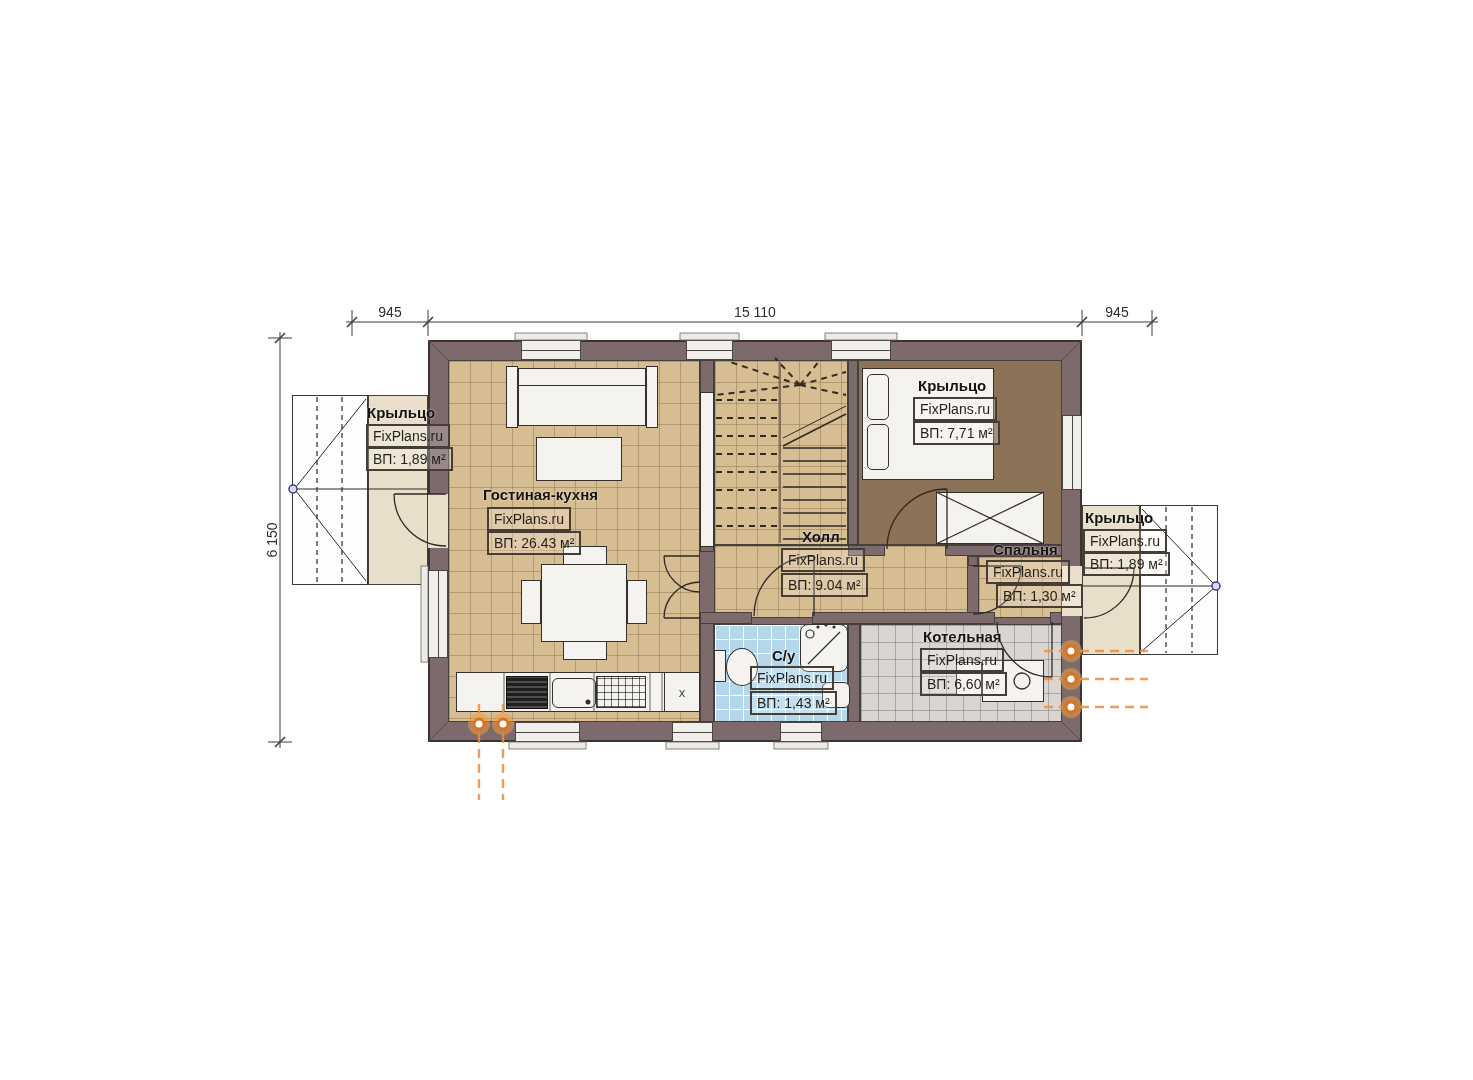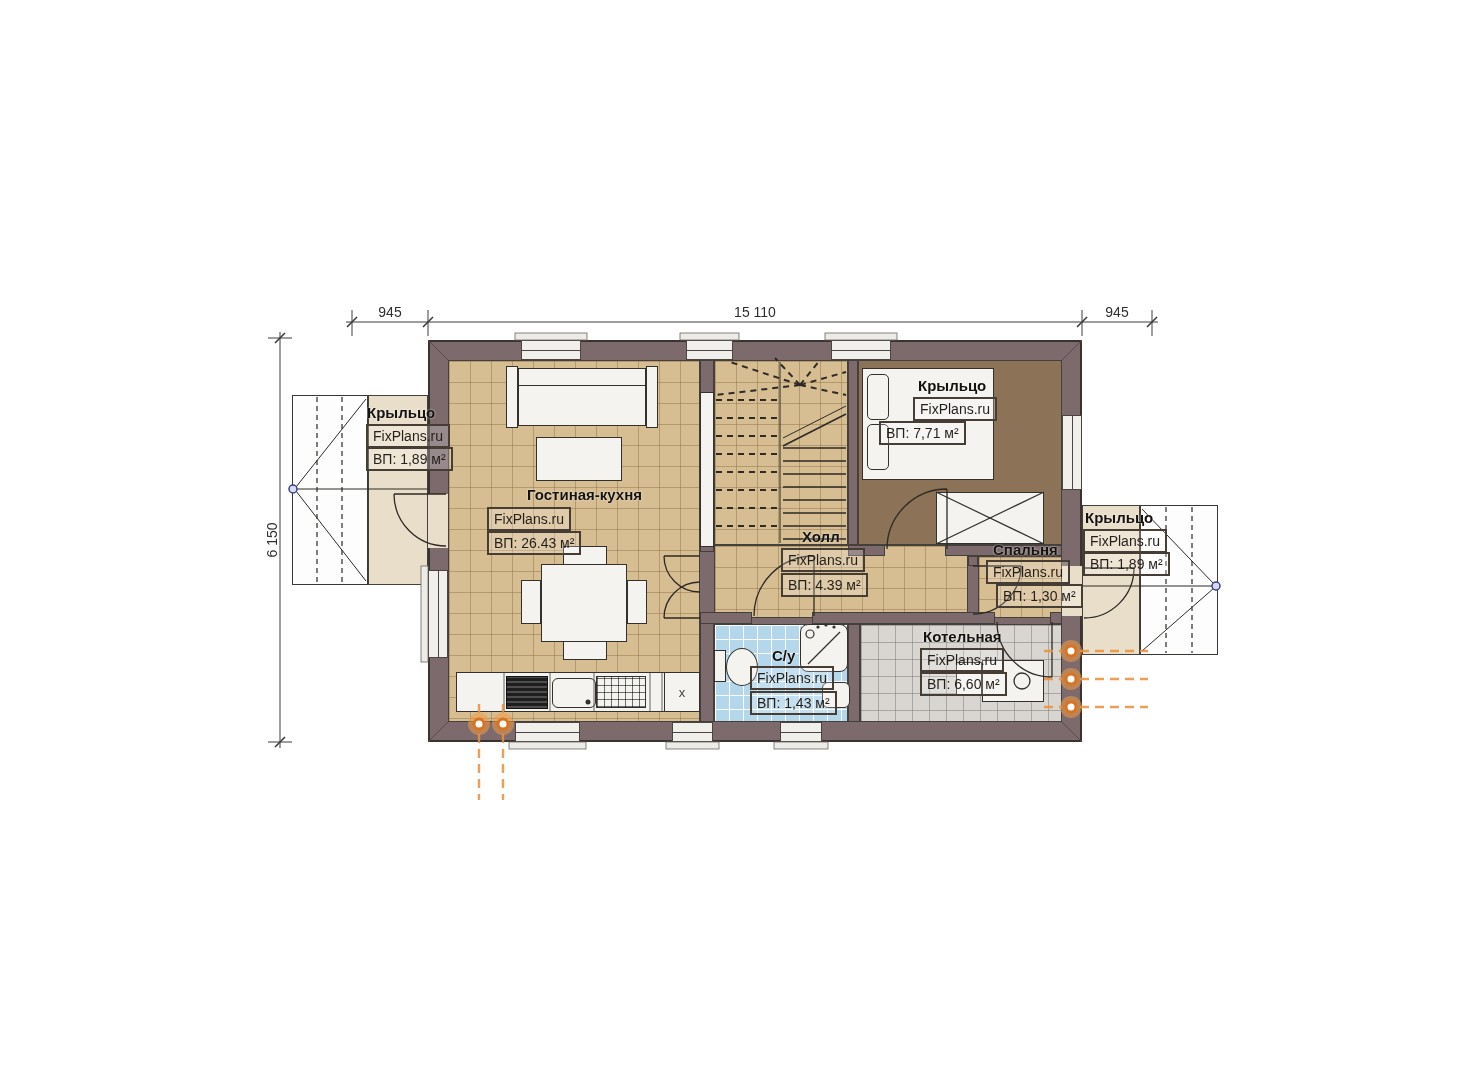--- a/index.html
+++ b/index.html
@@ -282,31 +282,31 @@
 
   <div class="dim" style="left:390px;top:304px;transform:translateX(-50%);">945</div>
   <div class="dim" style="left:755px;top:304px;transform:translateX(-50%);">15 110</div>
   <div class="dim" style="left:1117px;top:304px;transform:translateX(-50%);">945</div>
   <div class="dim" style="left:272px;top:540px;transform:translate(-50%,-50%) rotate(-90deg);">6 150</div>
 
   <div class="room-name" style="left:367px;top:404px;">Крыльцо</div>
   <div class="tag" style="left:366px;top:424px;">FixPlans.ru</div>
   <div class="tag" style="left:366px;top:447px;">ВП: 1,89 м²</div>
 
-  <div class="room-name" style="left:483px;top:486px;margin-left:44px;">Гостиная-кухня</div>
+  <div class="room-name" style="left:483px;top:486px;">Гостиная-кухня</div>
   <div class="tag" style="left:487px;top:507px;">FixPlans.ru</div>
   <div class="tag" style="left:487px;top:531px;">ВП: 26.43 м²</div>
 
   <div class="room-name" style="left:918px;top:377px;">Крыльцо</div>
   <div class="tag" style="left:913px;top:397px;">FixPlans.ru</div>
-  <div class="tag" style="left:879px;top:421px;">ВП: 7,71 м²</div>
+  <div class="tag" style="left:913px;top:421px;">ВП: 7,71 м²</div>
 
   <div class="room-name" style="left:802px;top:528px;">Холл</div>
   <div class="tag" style="left:781px;top:548px;">FixPlans.ru</div>
-  <div class="tag" style="left:781px;top:573px;">ВП: 4.39 м²</div>
+  <div class="tag" style="left:781px;top:573px;">ВП: 9.04 м²</div>
 
   <div class="room-name" style="left:993px;top:541px;">Спальня</div>
   <div class="tag" style="left:986px;top:560px;">FixPlans.ru</div>
   <div class="tag" style="left:996px;top:584px;">ВП: 1,30 м²</div>
 
   <div class="room-name" style="left:772px;top:647px;">С/у</div>
   <div class="tag" style="left:750px;top:666px;">FixPlans.ru</div>
   <div class="tag" style="left:750px;top:691px;">ВП: 1,43 м²</div>
 
   <div class="room-name" style="left:923px;top:628px;">Котельная</div>

